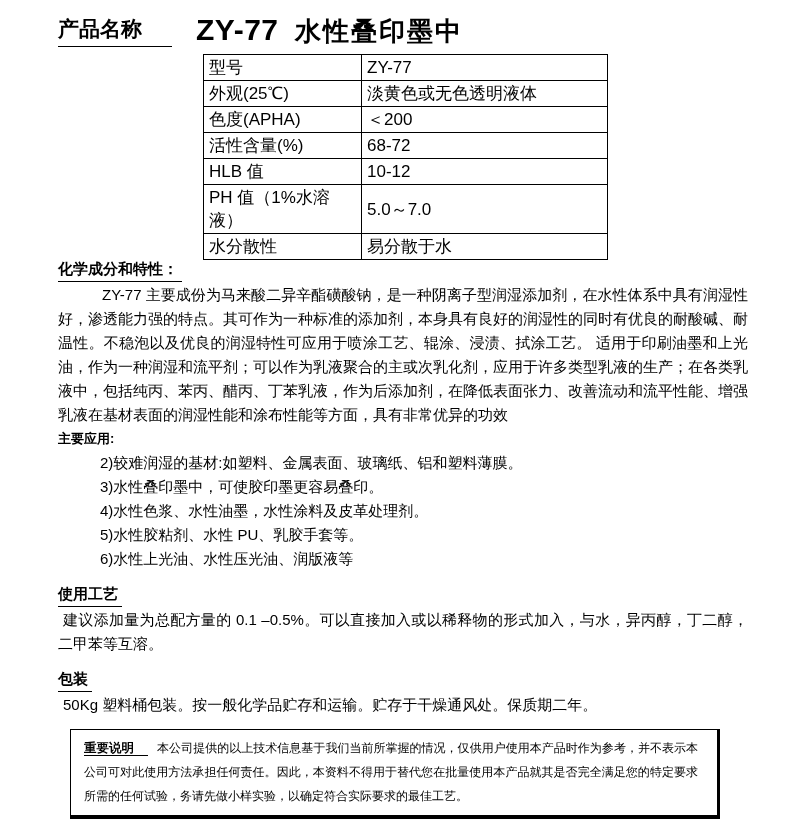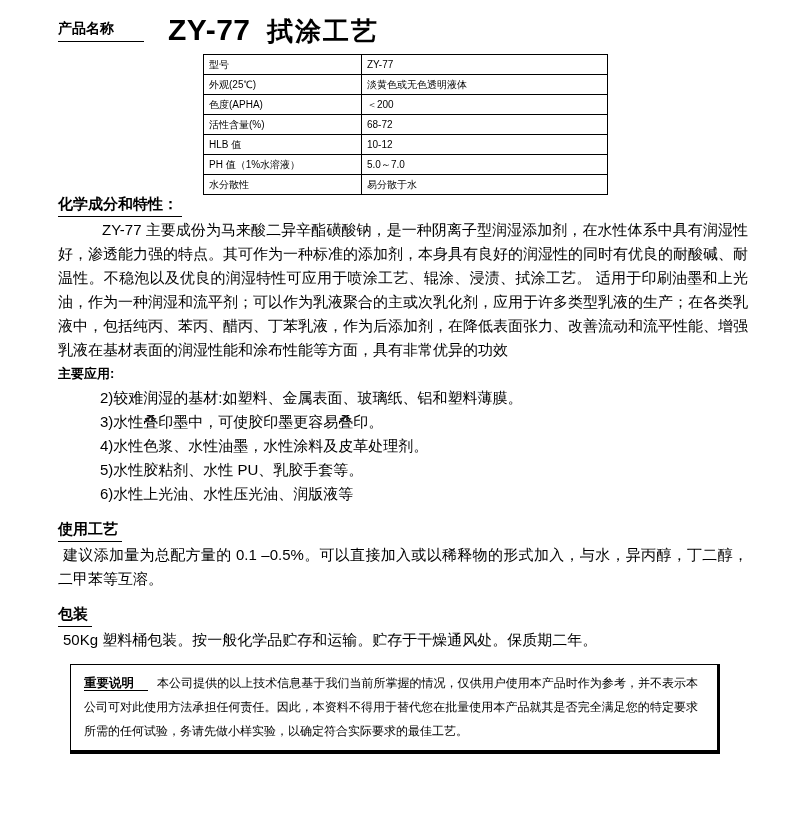--- a/index.html
+++ b/index.html
@@ -8,21 +8,21 @@
     background: #ffffff;
     color: #000000;
     font-family: "Liberation Sans", sans-serif;
     overflow: hidden;
   }
   .page { padding: 12px 38px 0 58px; }
 
   
   .header-row { display: flex; align-items: center; height: 38px; }
   .product-label {
-    font-size: 14px; font-weight: bold;
+    font-size: 21px; font-weight: bold;
     border-bottom: 1.5px solid #000;
     padding: 0 30px 3px 0;
     white-space: nowrap;
   }
   .title-wrap { margin-left: 24px; white-space: nowrap; }
   .title-model {
     font-size: 30px; font-weight: 900; letter-spacing: 0.5px;
     font-family: "Liberation Sans", sans-serif;
   }
   .title-name {
@@ -44,21 +44,21 @@
   .mt-usage { margin-top: 14px; }
   .mt-pack { margin-top: 14px; }
 
   
   .spec-table {
     border-collapse: collapse;
     margin: 4px 0 0 145px;
   }
   .spec-table td {
     border: 1px solid #000;
-    font-size: 10px;
+    font-size: 17px;
     padding: 1px 5px;
     height: 20px;
     vertical-align: middle;
   }
   .spec-table td.col-label { width: 158px; }
   .spec-table td.col-value { width: 246px; }
 
   
   .body-par {
     width: 690px;
@@ -96,21 +96,21 @@
 </style>
 </head>
 <body>
 
 <div class="page">
 
   <div class="header-row">
     <span class="product-label">产品名称</span>
     <span class="title-wrap">
       <span class="title-model">ZY-77</span>
-      <span class="title-name">拭涂工艺</span>
+      <span class="title-name">水性叠印墨中</span>
     </span>
   </div>
 
 
   <table class="spec-table">
     <tbody>
       <tr>
         <td class="col-label">型号</td>
         <td class="col-value">ZY-77</td>
       </tr>

